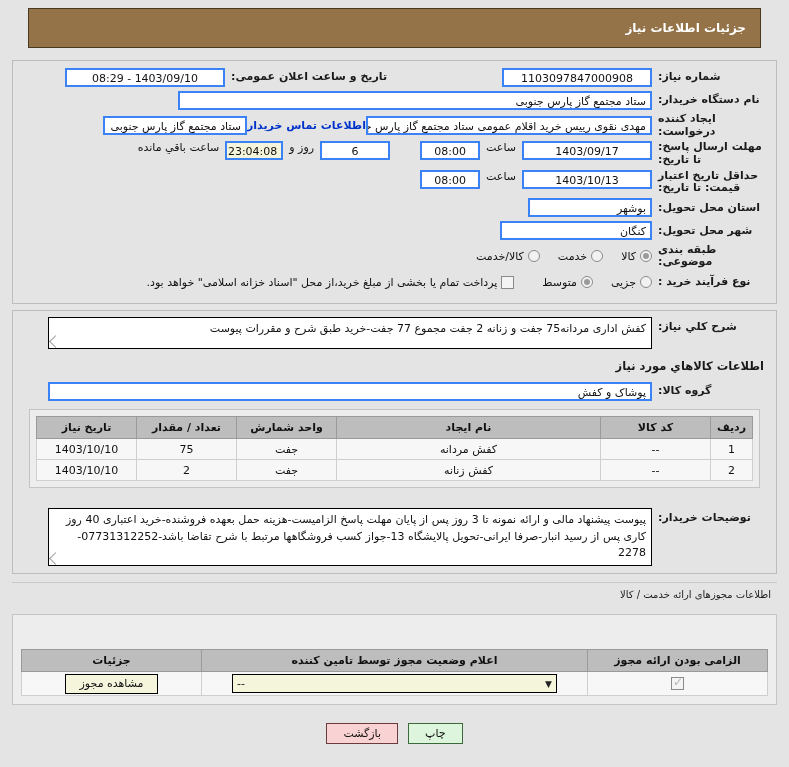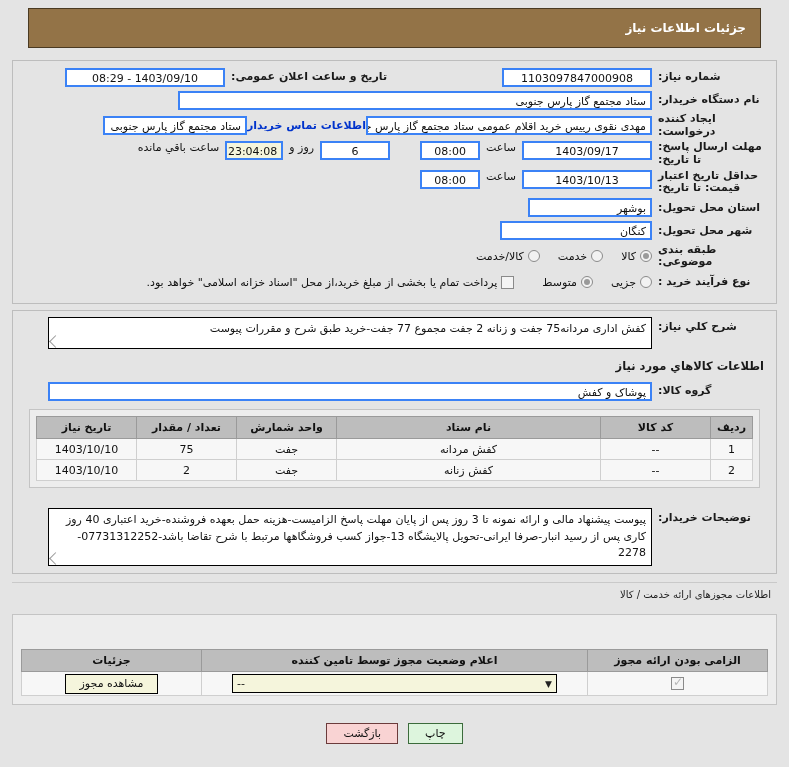--- a/index.html
+++ b/index.html
@@ -272,21 +272,21 @@
         <div class="lbl w130">گروه کالا:</div>
         <div class="inp" style="width:604px;">پوشاک و کفش</div>
       </div>
 
       <div class="goods-wrap" style="margin-top:8px;">
         <table class="grid">
           <thead>
             <tr>
               <th style="width:42px;">ردیف</th>
               <th style="width:110px;">کد کالا</th>
-              <th>نام ستاد</th>
+              <th>نام ایجاد</th>
               <th style="width:100px;">واحد شمارش</th>
               <th style="width:100px;">تعداد / مقدار</th>
               <th style="width:100px;">تاریخ نیاز</th>
             </tr>
           </thead>
           <tbody>
             <tr>
               <td>1</td>
               <td>--</td>
               <td>کفش مردانه</td>

